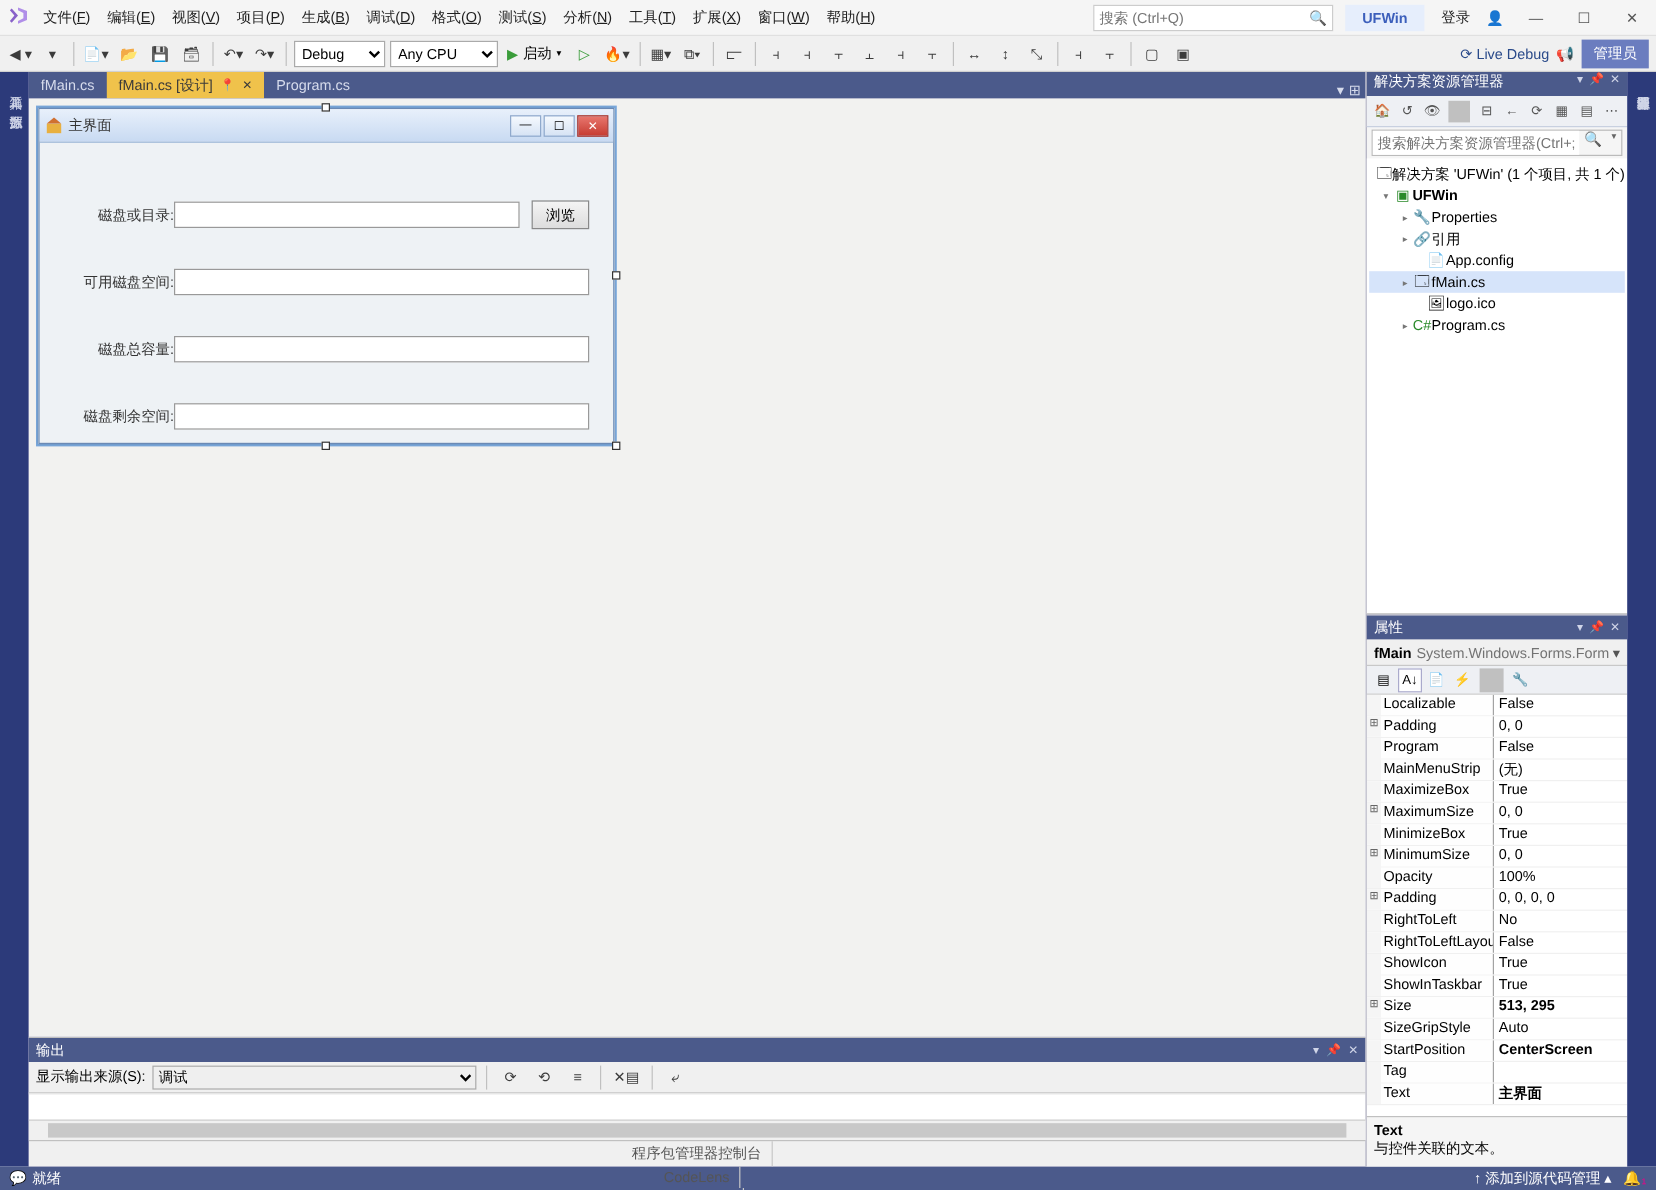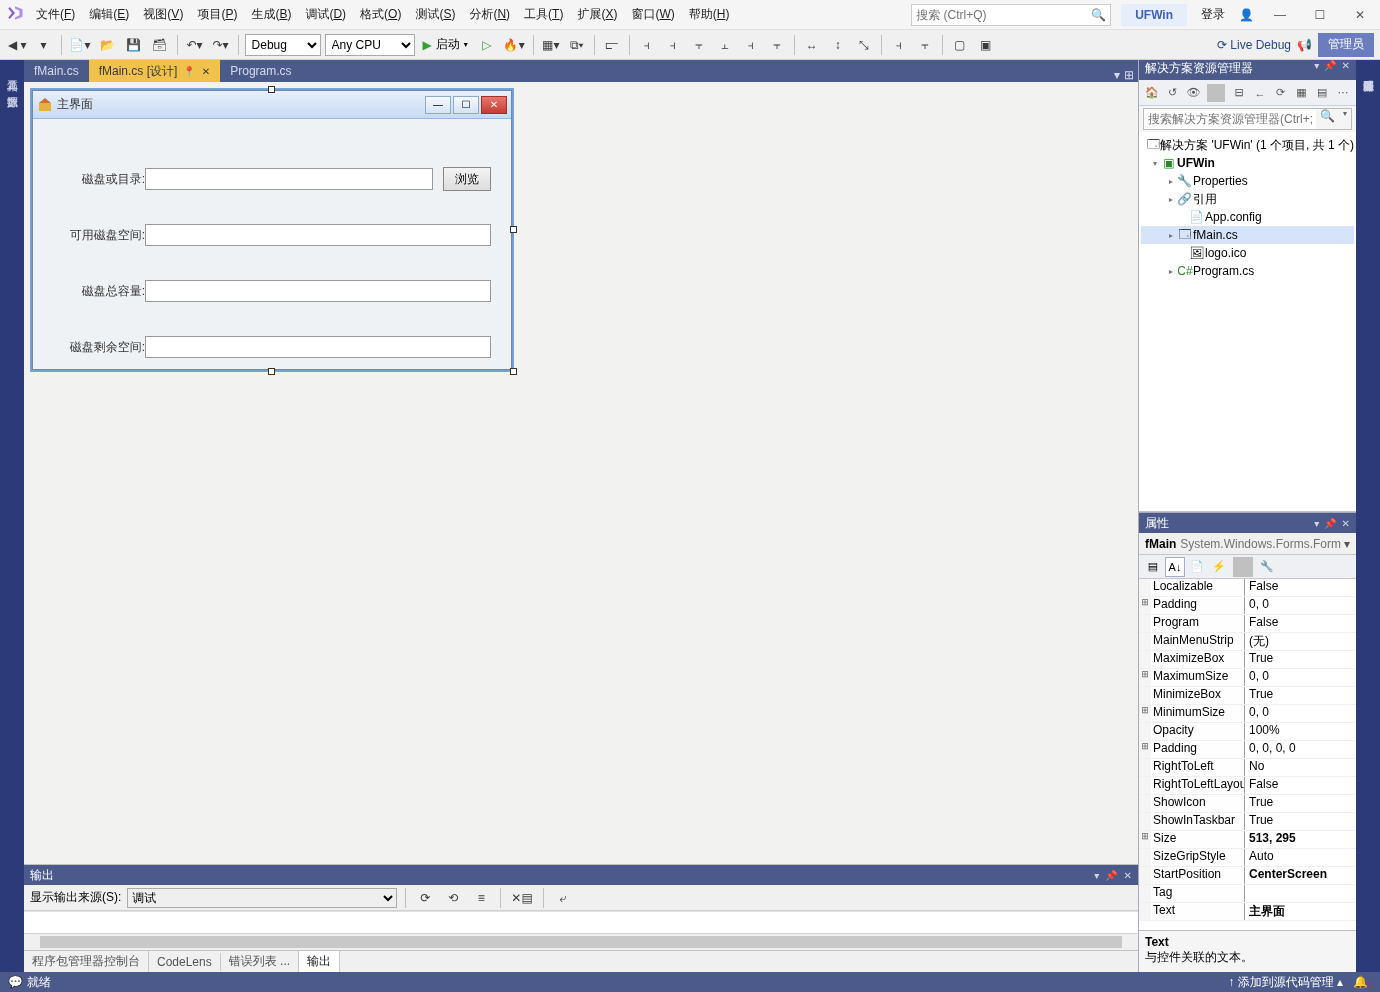--- a/index.html
+++ b/index.html
@@ -71,21 +71,21 @@
 .output { background: #f5f5f5; border-top: 1px solid #c0c0c0; display: flex; flex-direction: column; }
 .panel-title { height: 20px; background: #4b5a8b; color: #fff; display: flex; align-items: center; padding: 0 6px; font-size: 12px; }
 .panel-title .ptools { margin-left: auto; display: flex; gap: 6px; color: #d0d5e8; font-size: 10px; }
 .output-tb { height: 26px; display: flex; align-items: center; gap: 6px; padding: 12px 6px; background: #f0f0f0; border-bottom: 1px solid #d0d0d0; }
 .output-tb select { width: 270px; height: 20px; border: 1px solid #aaa; font-size: 12px; }
 .output-body { height: 22px; background: #fff; border-top: 1px solid #e0e0e0; }
 .output-scroll { height: 17px; background: #f0f0f0; border-top: 1px solid #d0d0d0; position: relative; }
 .output-scroll .thumb { position: absolute; left: 16px; right: 16px; top: 2px; bottom: 2px; background: #c8c8c8; }
 
 
-.tooltabs { height: 22px; background: #f0f0f0; display: flex; align-items: center; border-top: 1px solid #c0c0c0; }
+.tooltabs { height: 22px; background: #f0f0f0; display: flex; align-items: center; border-top: 1px solid #c0c0c0; flex-direction: column; }
 .tooltabs span { padding: 2px 8px; font-size: 12px; color: #555; border-right: 1px solid #c8c8c8; }
 .tooltabs span.active { background: #fff; color: #222; }
 
 
 .rightside { width: 218px; display: flex; flex-direction: column; background: #f5f5f5; border-left: 1px solid #aab; }
 
 .sol-header { height: 20px; background: #4b5a8b; color: #fff; display: flex; align-items: flex-start; padding: 0 6px; font-size: 12px; gap: 28px; }
 .sol-header .ptools { margin-left: auto; display: flex; gap: 5px; font-size: 10px; color: #d0d5e8; }
 .sol-tb { height: 26px; display: flex; align-items: center; gap: 3px; padding: 0 4px; background: #eef0f4; border-bottom: 1px solid #c8d0e0; }
 .sol-tb div { width: 18px; height: 18px; display: flex; align-items: center; justify-content: center; color: #555; font-size: 11px; }

